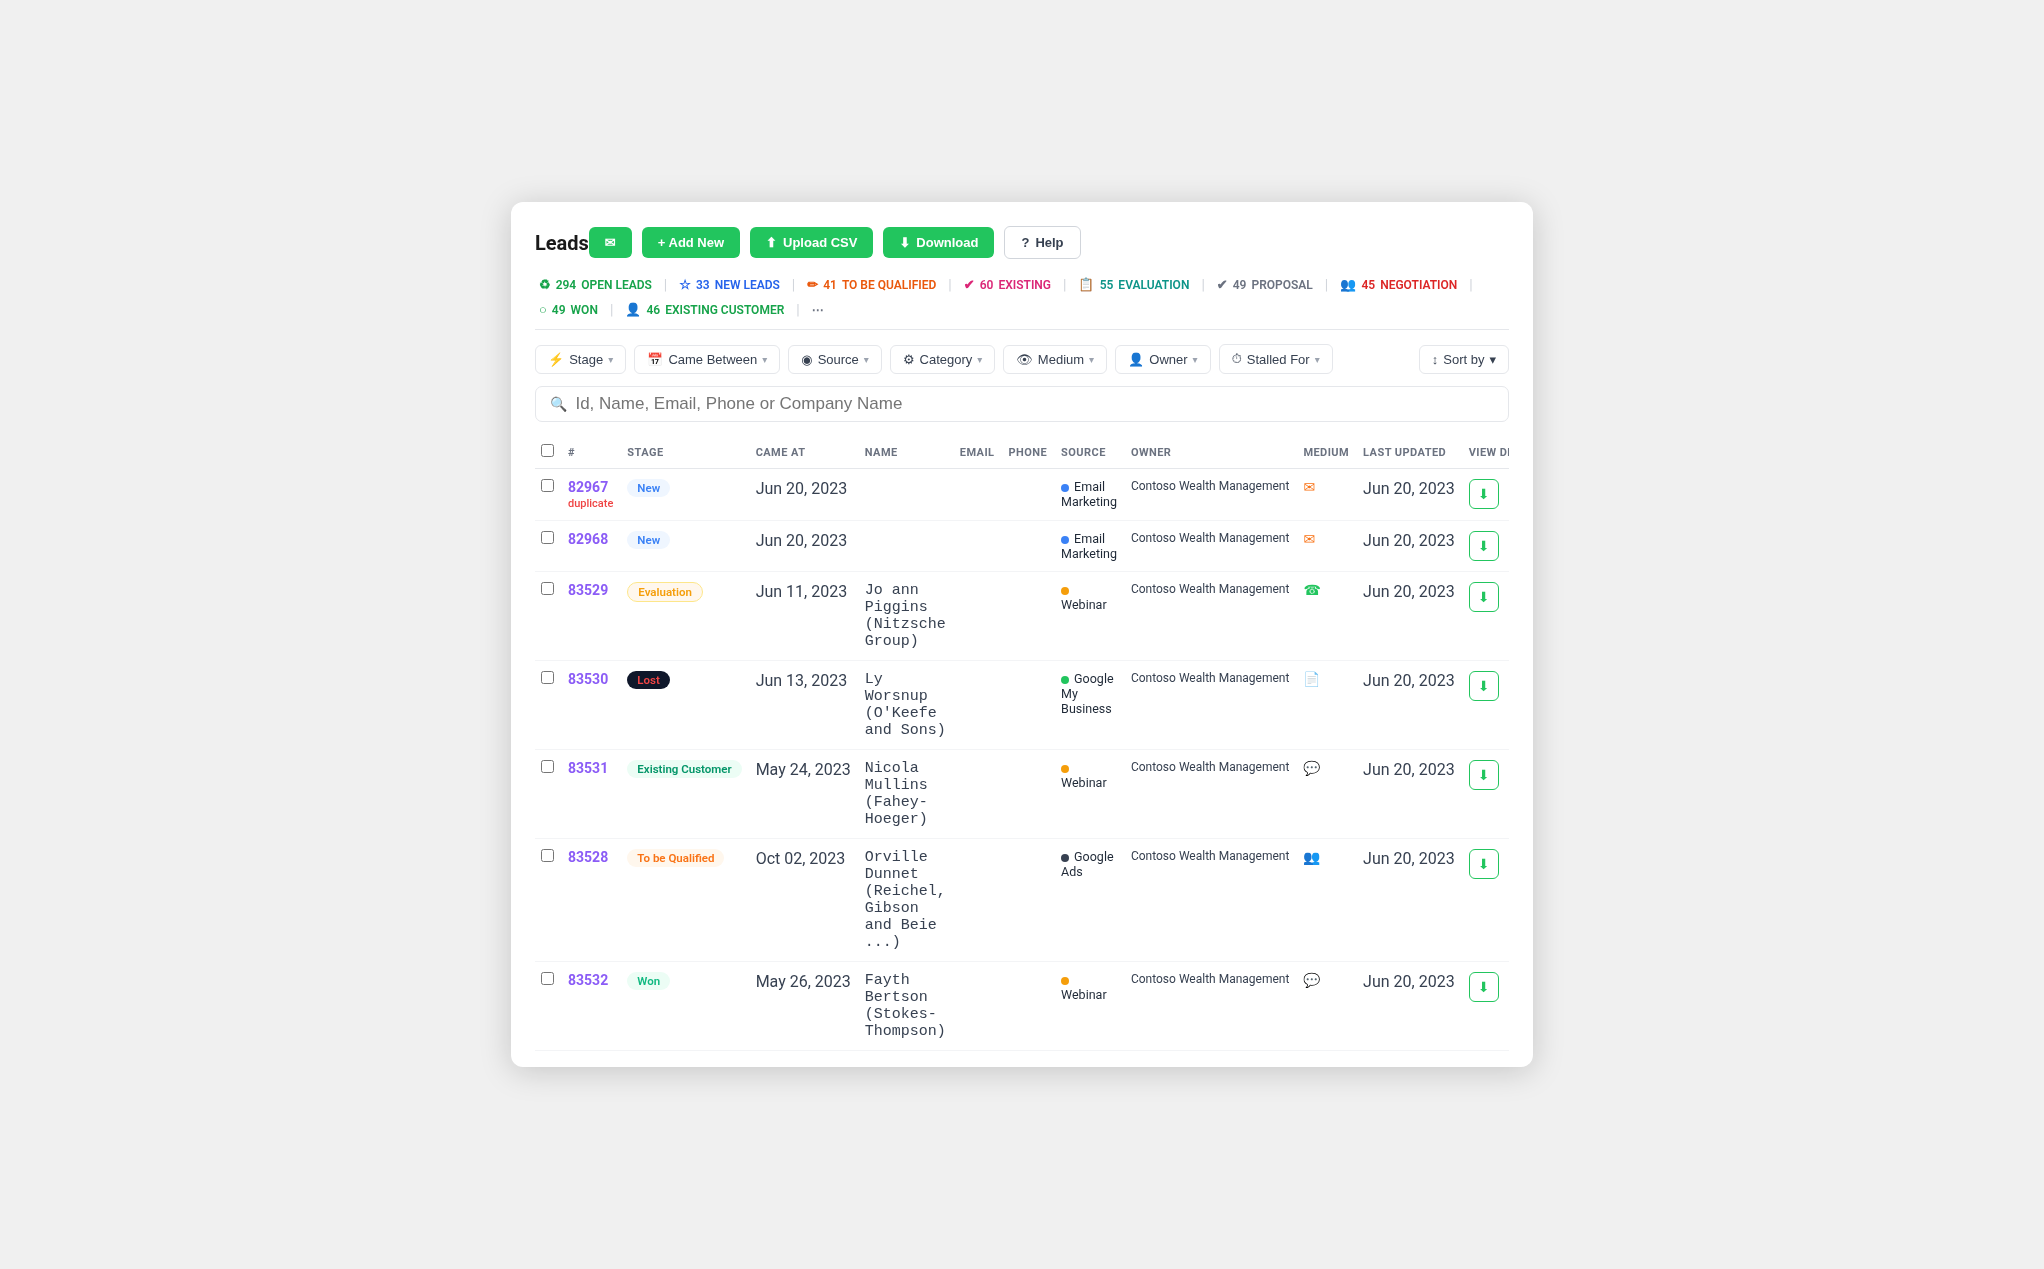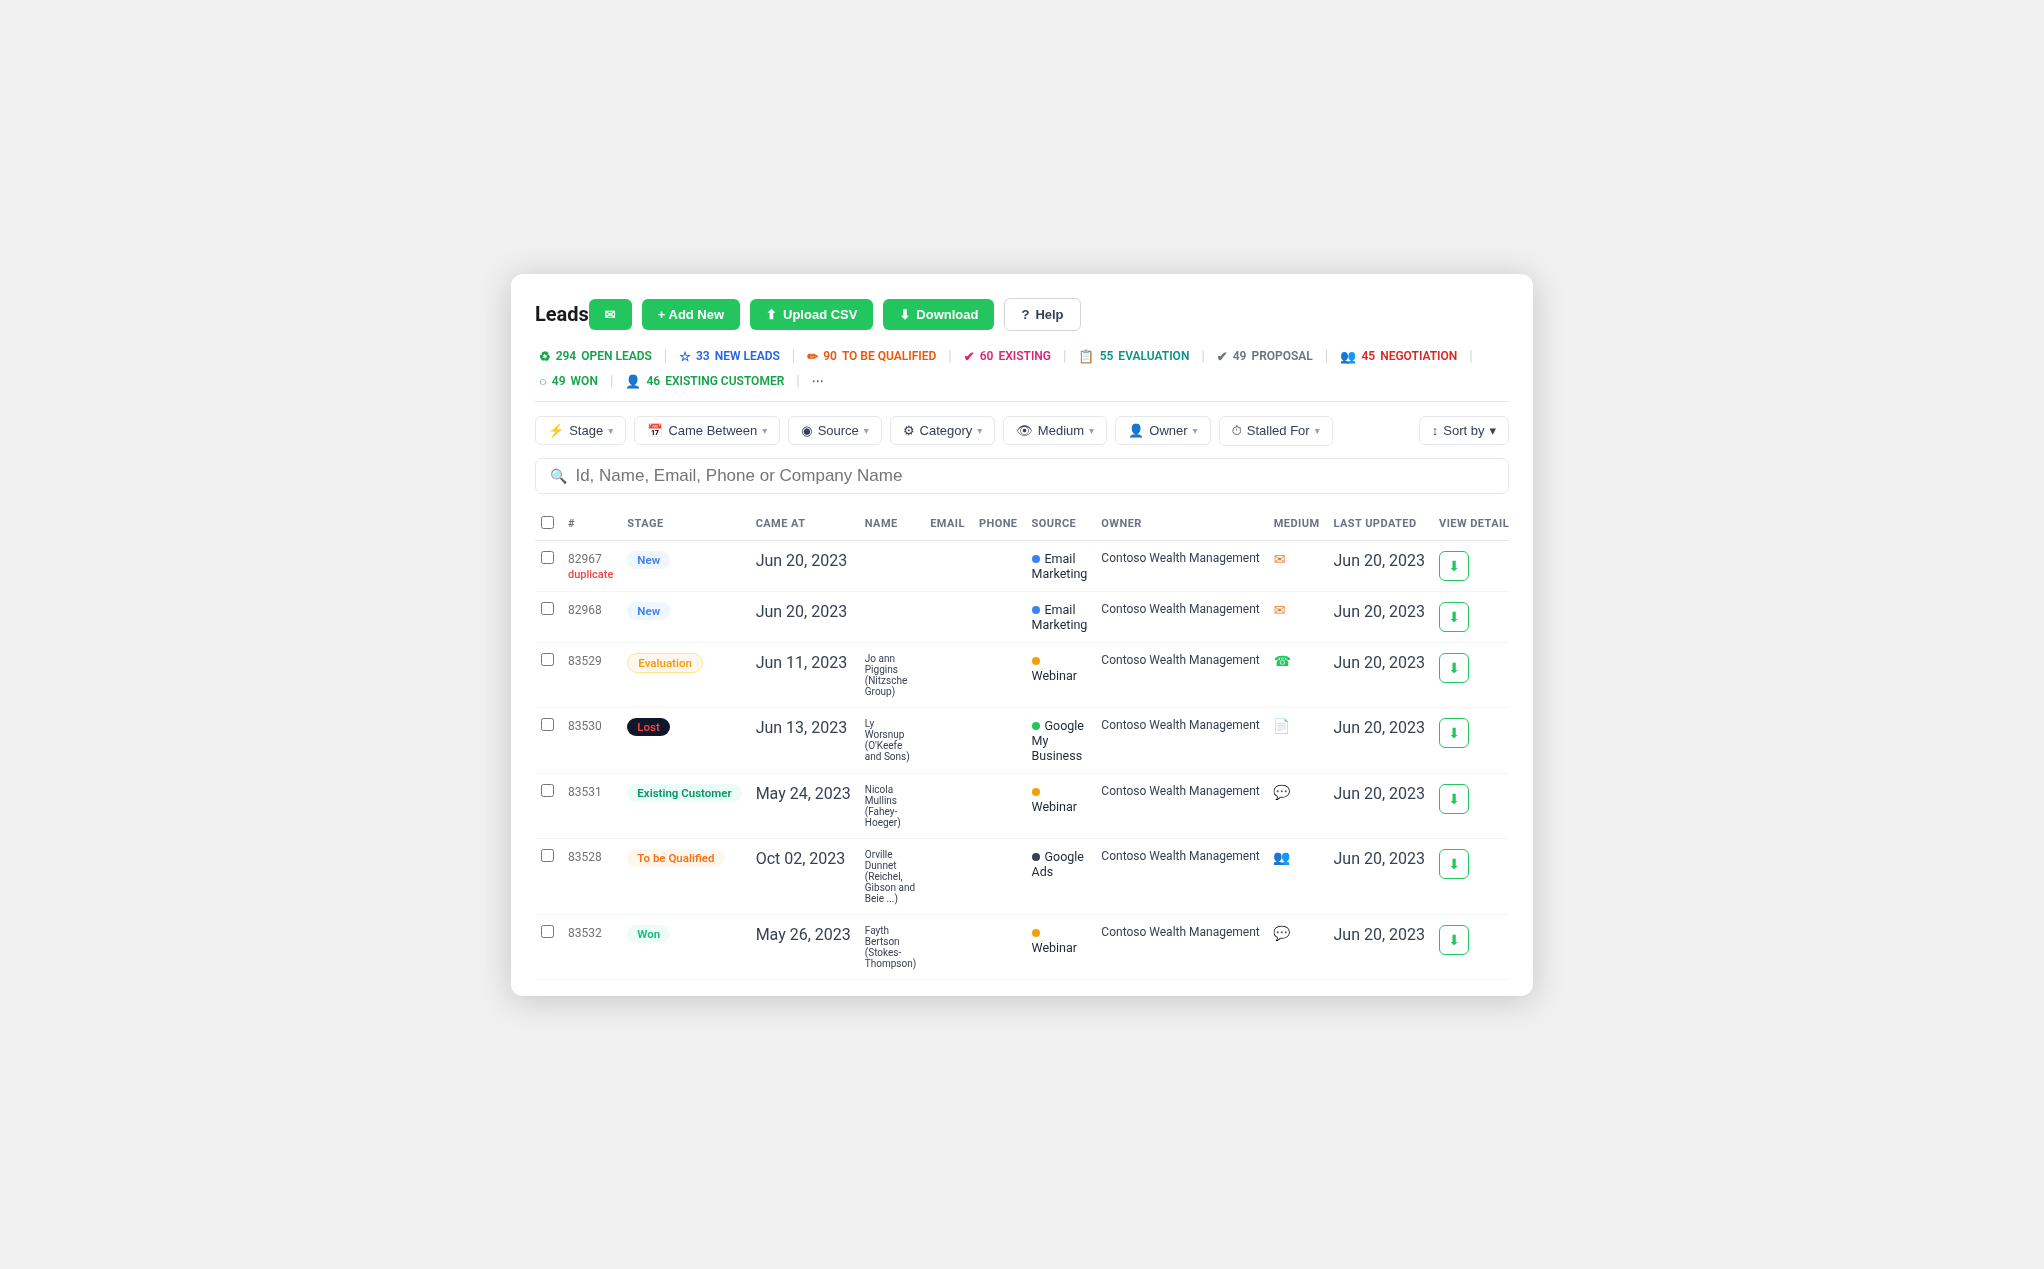--- a/index.html
+++ b/index.html
@@ -164,21 +164,21 @@
     tbody tr {
       border-bottom: 1px solid #f3f4f6;
     }
     tbody tr td {
       padding: 10px 8px 10px 6px;
       vertical-align: top;
       color: #1f2937;
       font-size: 12.5px;
     }
     .cb-cell { width: 28px; }
-    .lead-id { color: #737373; font-weight: 400; cursor: pointer; font-size: 12px; }
+    .lead-id { color: #8b5cf6; font-weight: 700; cursor: pointer; font-size: 14px; }
     .lead-duplicate { color: #ef4444; font-size: 11px; font-weight: 500; }
     
     .badge {
       display: inline-block;
       padding: 2px 10px;
       border-radius: 20px;
       font-size: 11.5px;
       font-weight: 600;
       white-space: nowrap;
     }
@@ -214,21 +214,21 @@
       width: 30px; height: 30px;
       border: 1.5px solid #22c55e;
       border-radius: 6px;
       color: #22c55e;
       font-size: 14px;
       cursor: pointer;
       background: #fff;
     }
     .date-cell { color: #374151; font-size: 16px; white-space: nowrap; }
     .owner-cell { color: #374151; font-size: 12px; white-space: nowrap; }
-    .name-cell { color: #374151; font-size: 10px; }
+    .name-cell { color: #374151; font-size: 15px; font-family: Liberation Mono, monospace; }
   </style>
 </head>
 <body>
 
 <div class="window">
 
   <div class="header">
     <span class="header-title">Leads</span>
     <div class="header-actions">
       <button class="btn btn-green">
@@ -258,21 +258,21 @@
     </span>
     <span class="stat-sep">|</span>
     <span class="stat-item blue">
       <span class="stat-icon">☆</span>
       <span>33</span>
       <span>NEW LEADS</span>
     </span>
     <span class="stat-sep">|</span>
     <span class="stat-item orange">
       <span class="stat-icon">✏</span>
-      <span>90</span>
+      <span>41</span>
       <span>TO BE QUALIFIED</span>
     </span>
     <span class="stat-sep">|</span>
     <span class="stat-item pink">
       <span class="stat-icon">✔</span>
       <span>60</span>
       <span>EXISTING</span>
     </span>
     <span class="stat-sep">|</span>
     <span class="stat-item teal">

